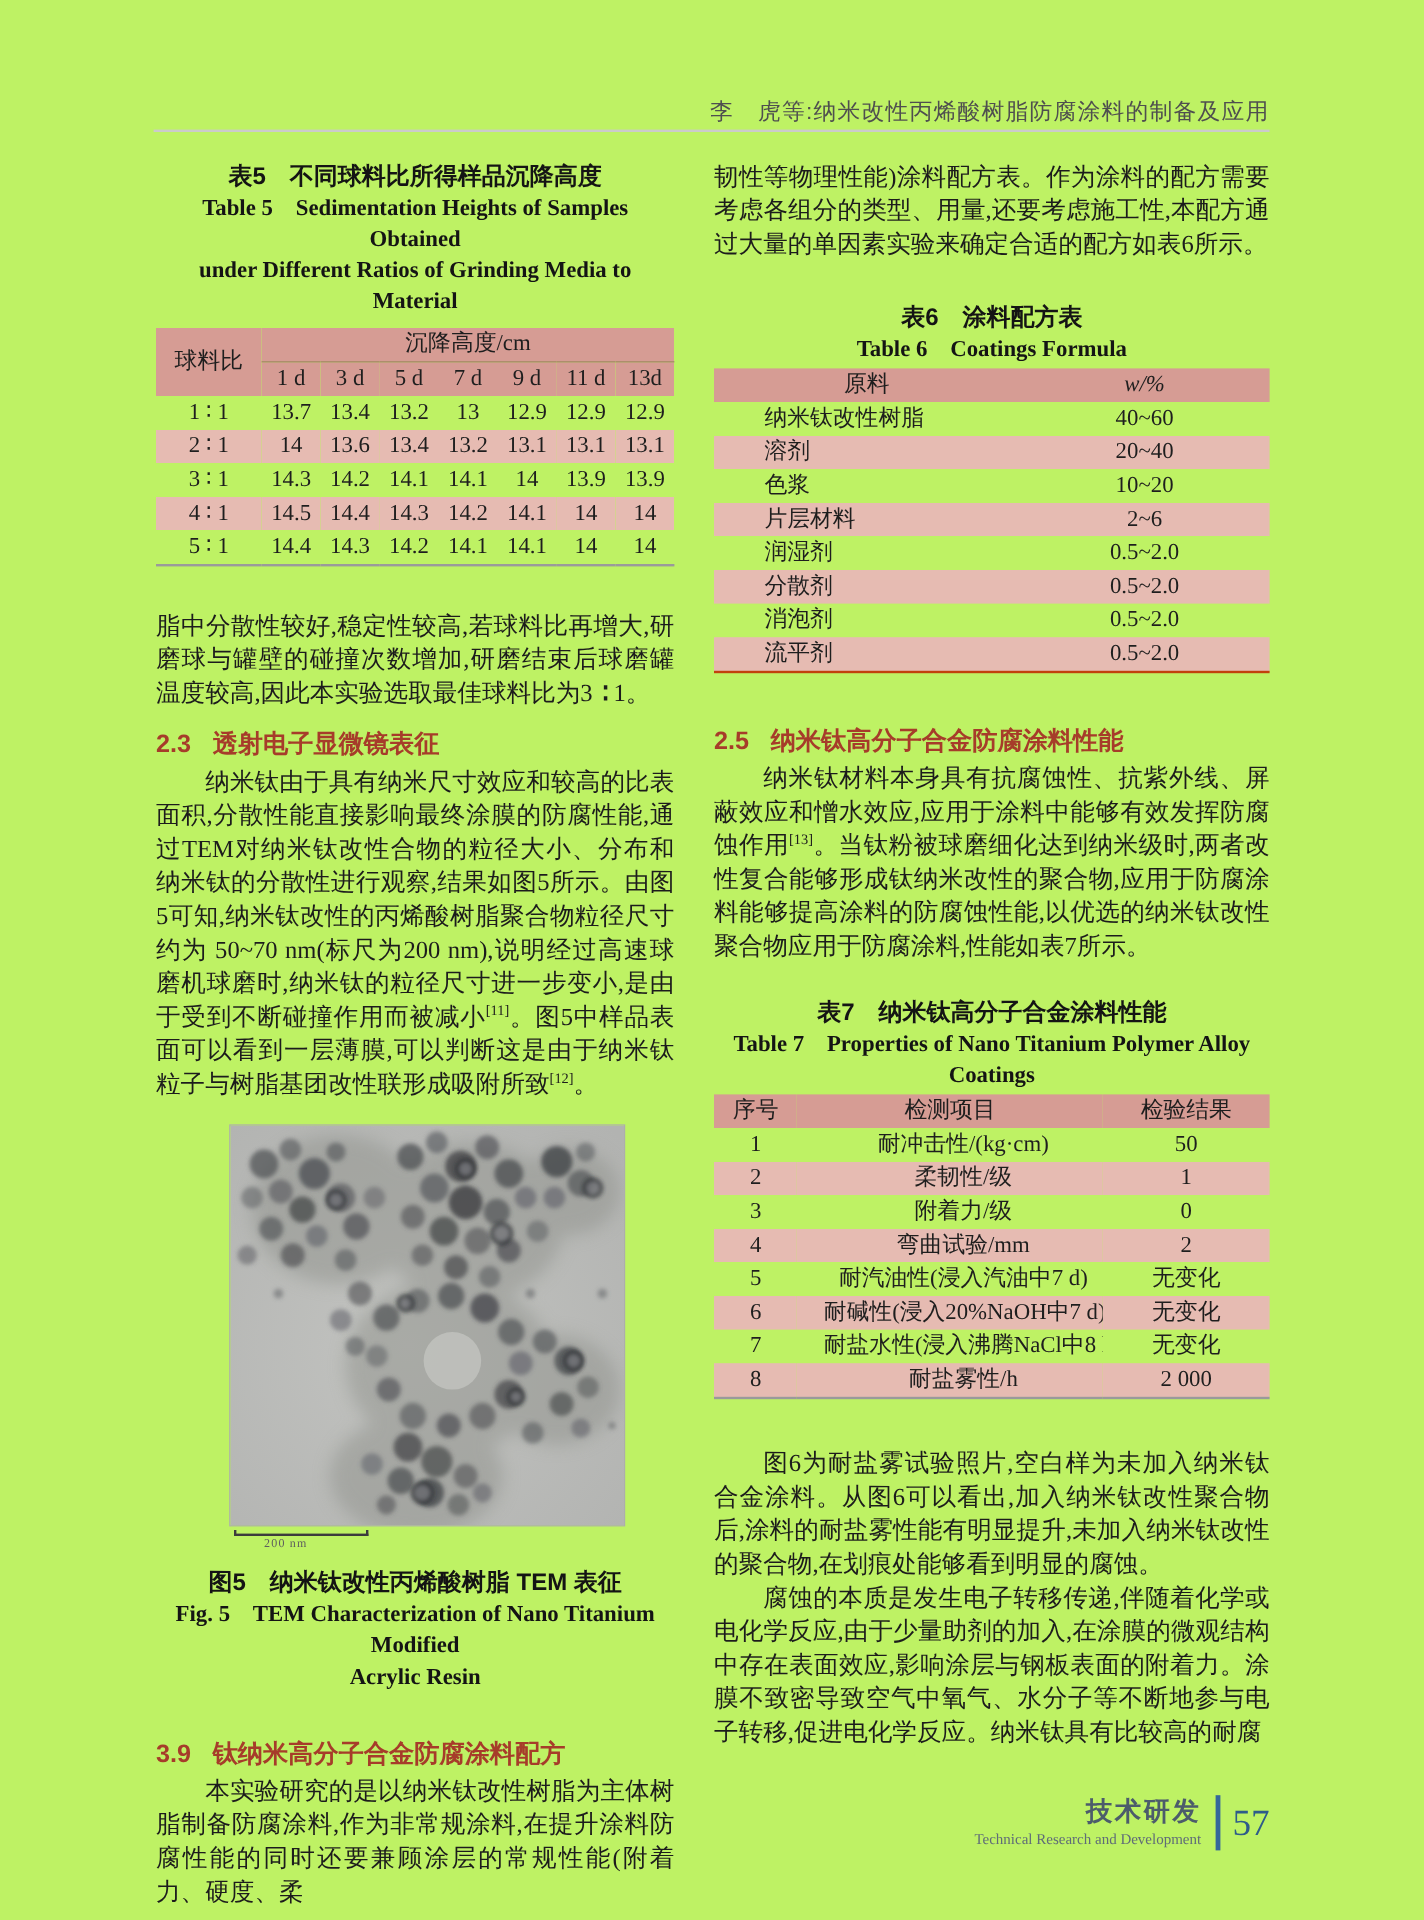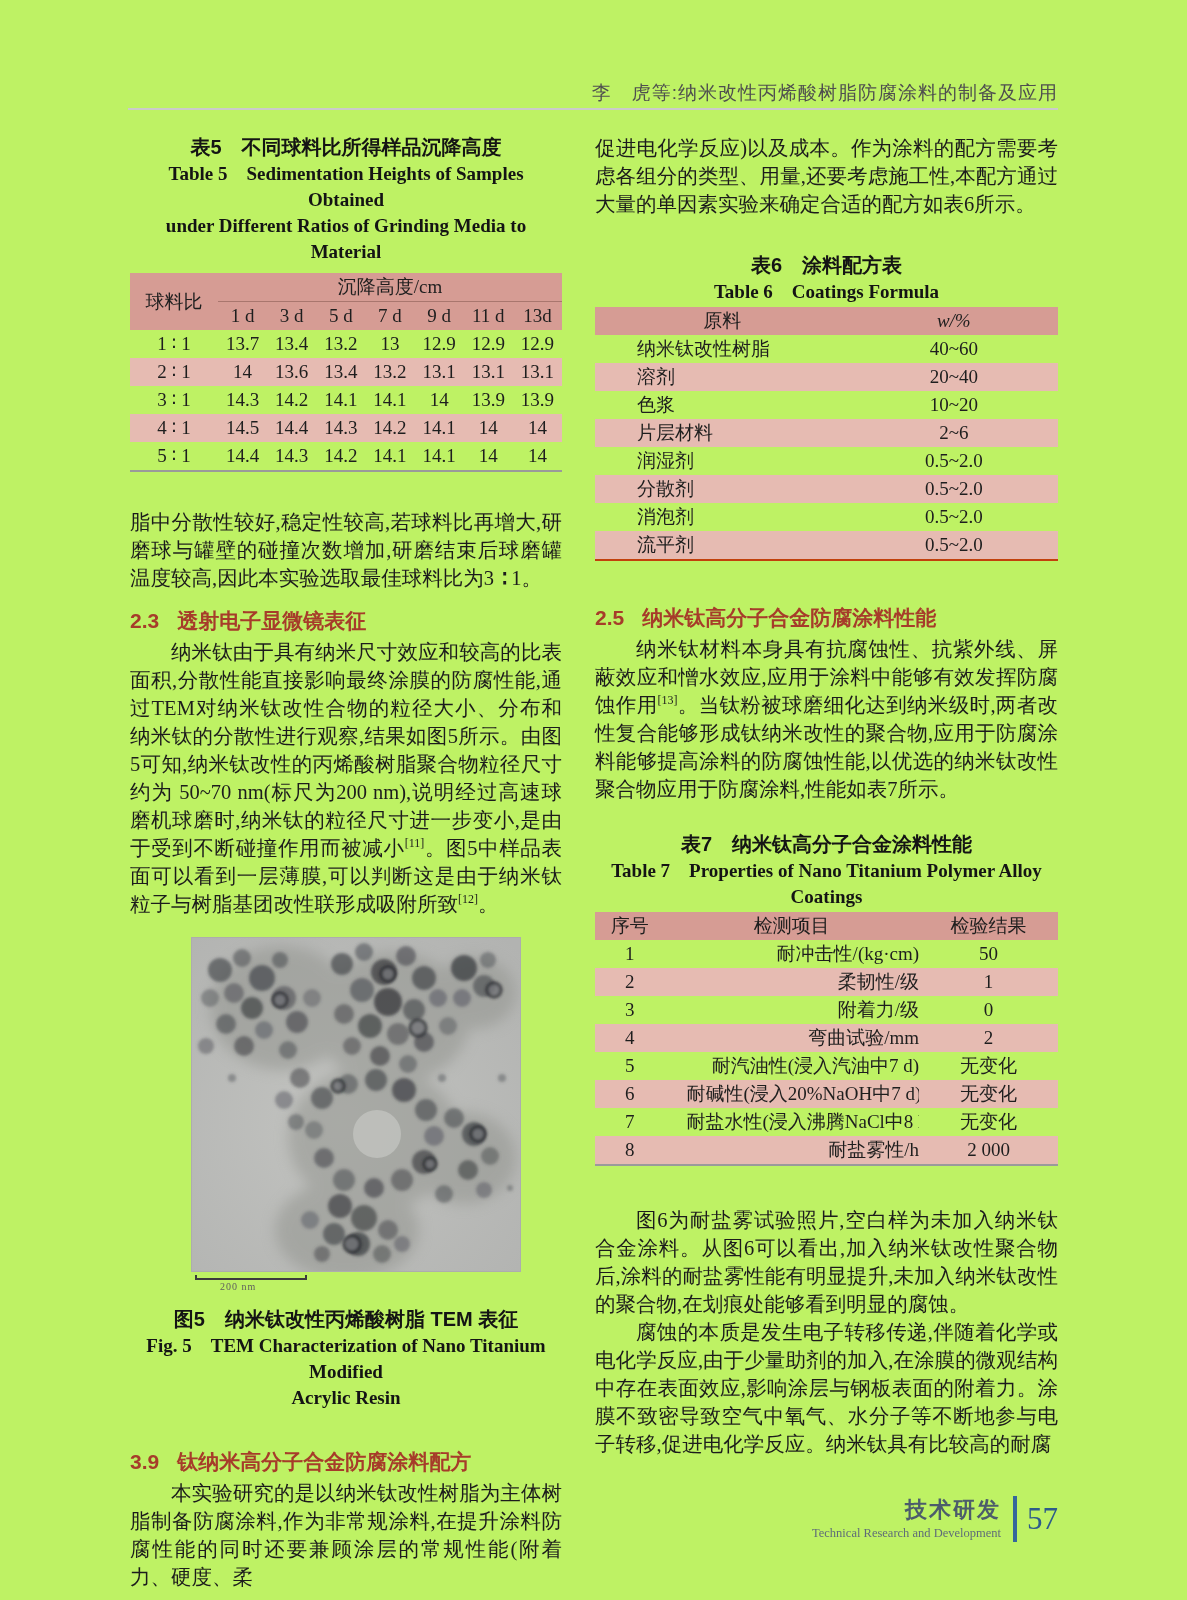--- a/index.html
+++ b/index.html
@@ -46,21 +46,21 @@
     font-weight:normal; text-align:center; height:28px; line-height:28px;
     padding:0; white-space:nowrap; overflow:hidden;
   }
   .hdr-bg { background:#d69c94; }
   tr.stripe { background:#e6bbb2; }
   .t5 .group-h { border-bottom:1px solid #a9766e; height:28px; }
   .t5 tbody tr:last-child td { border-bottom:2px solid #9a9a9a; }
   .t6 td.mat, .t6 th.mat { text-align:left; padding-left:42px; }
   .t6 tbody tr:last-child td { border-bottom:2px solid #c2410c; }
   .t6 .wcol { font-style:italic; }
-  .t7 td.item { text-align:right; padding-left:22px; }
+  .t7 td.item { text-align:center; padding-left:22px; }
   .t7 tbody tr:last-child td { border-bottom:2px solid #9a9a9a; }
 
   
   .figure-wrap { margin-left:62px; width:328px; }
   .tem-svg { display:block; width:328px; height:333px; outline:1px solid #adadad; }
   .scalebar {
     width:112px; height:5px; margin:4px 0 0 3px;
     border-left:2px solid #3c3c3c; border-right:2px solid #3c3c3c; border-bottom:2px solid #3c3c3c;
   }
   .scalebar-label { font-size:10px; color:#5e5e5e; margin:1px 0 0 28px; letter-spacing:1px; }
@@ -307,21 +307,21 @@
 
     <div class="sec-heading mt36">
       <span class="num">3.9</span><span>钛纳米高分子合金防腐涂料配方</span>
     </div>
 
     <p class="body indent mt2">本实验研究的是以纳米钛改性树脂为主体树脂制备防腐涂料,作为非常规涂料,在提升涂料防腐性能的同时还要兼顾涂层的常规性能(附着力、硬度、柔</p>
   </div>
 
   <div class="col-right">
 
-    <p class="body mt2">促进电化学反应)以及成本。作为涂料的配方需要考虑各组分的类型、用量,还要考虑施工性,本配方通过大量的单因素实验来确定合适的配方如表6所示。</p>
+    <p class="body mt2">韧性等物理性能)涂料配方表。作为涂料的配方需要考虑各组分的类型、用量,还要考虑施工性,本配方通过大量的单因素实验来确定合适的配方如表6所示。</p>
 
     <div class="tbl-caption mt34">
       <div class="cap-zh">表6　涂料配方表</div>
       <div class="cap-en">Table 6　Coatings Formula</div>
     </div>
 
     <table class="tbl t6 mt2">
       <colgroup>
           <col style="width:55%">
           <col style="width:45%">

